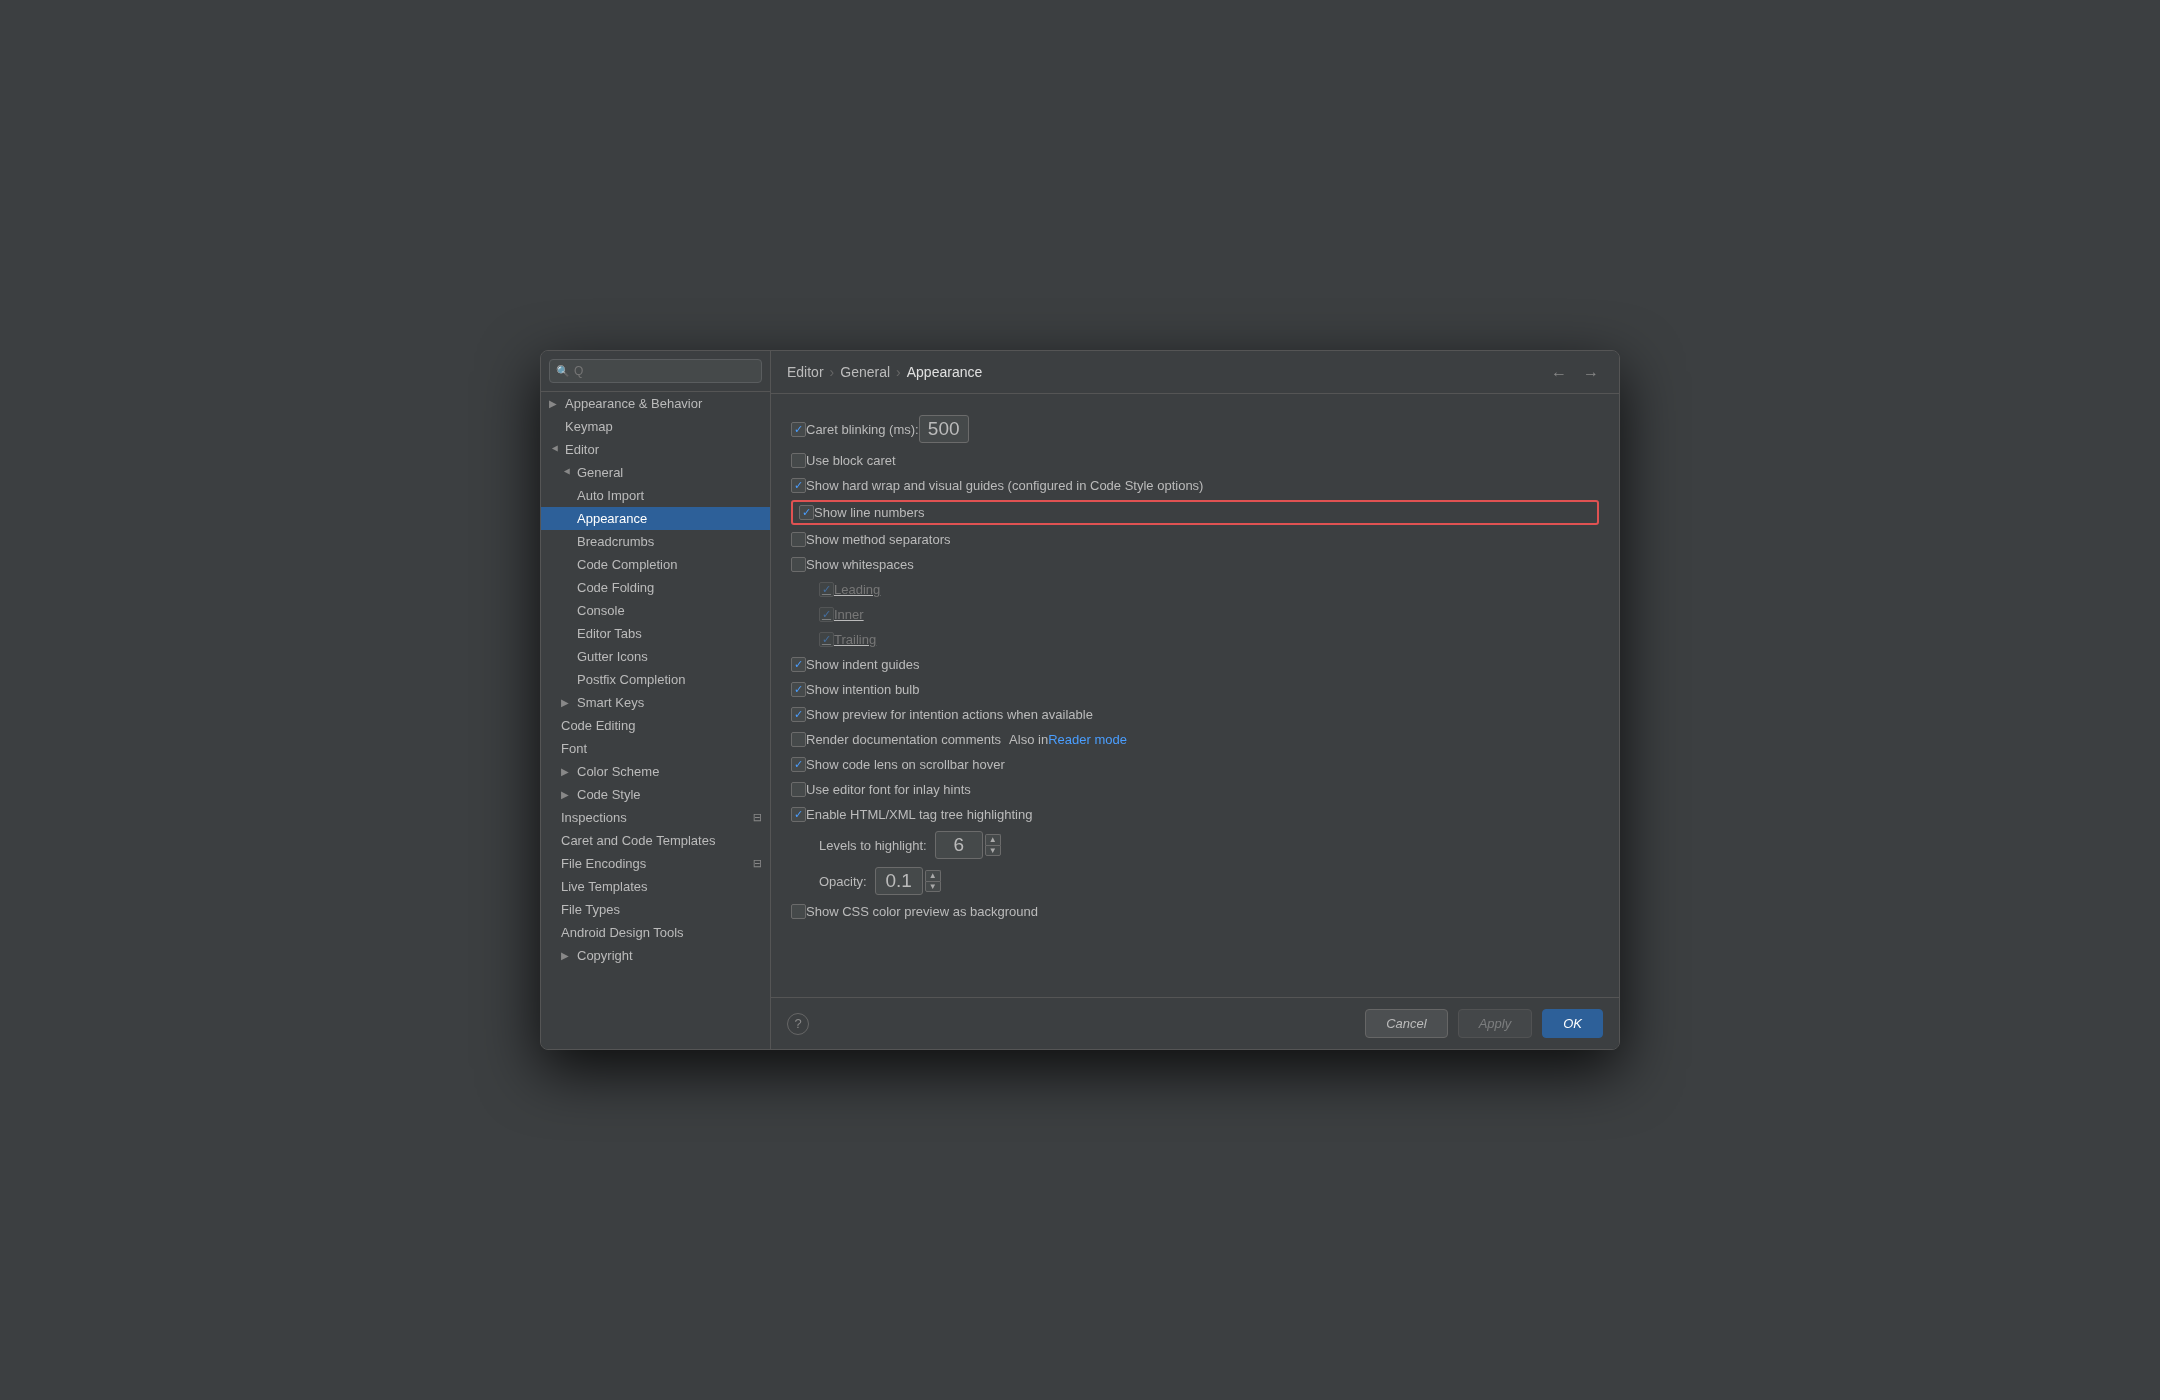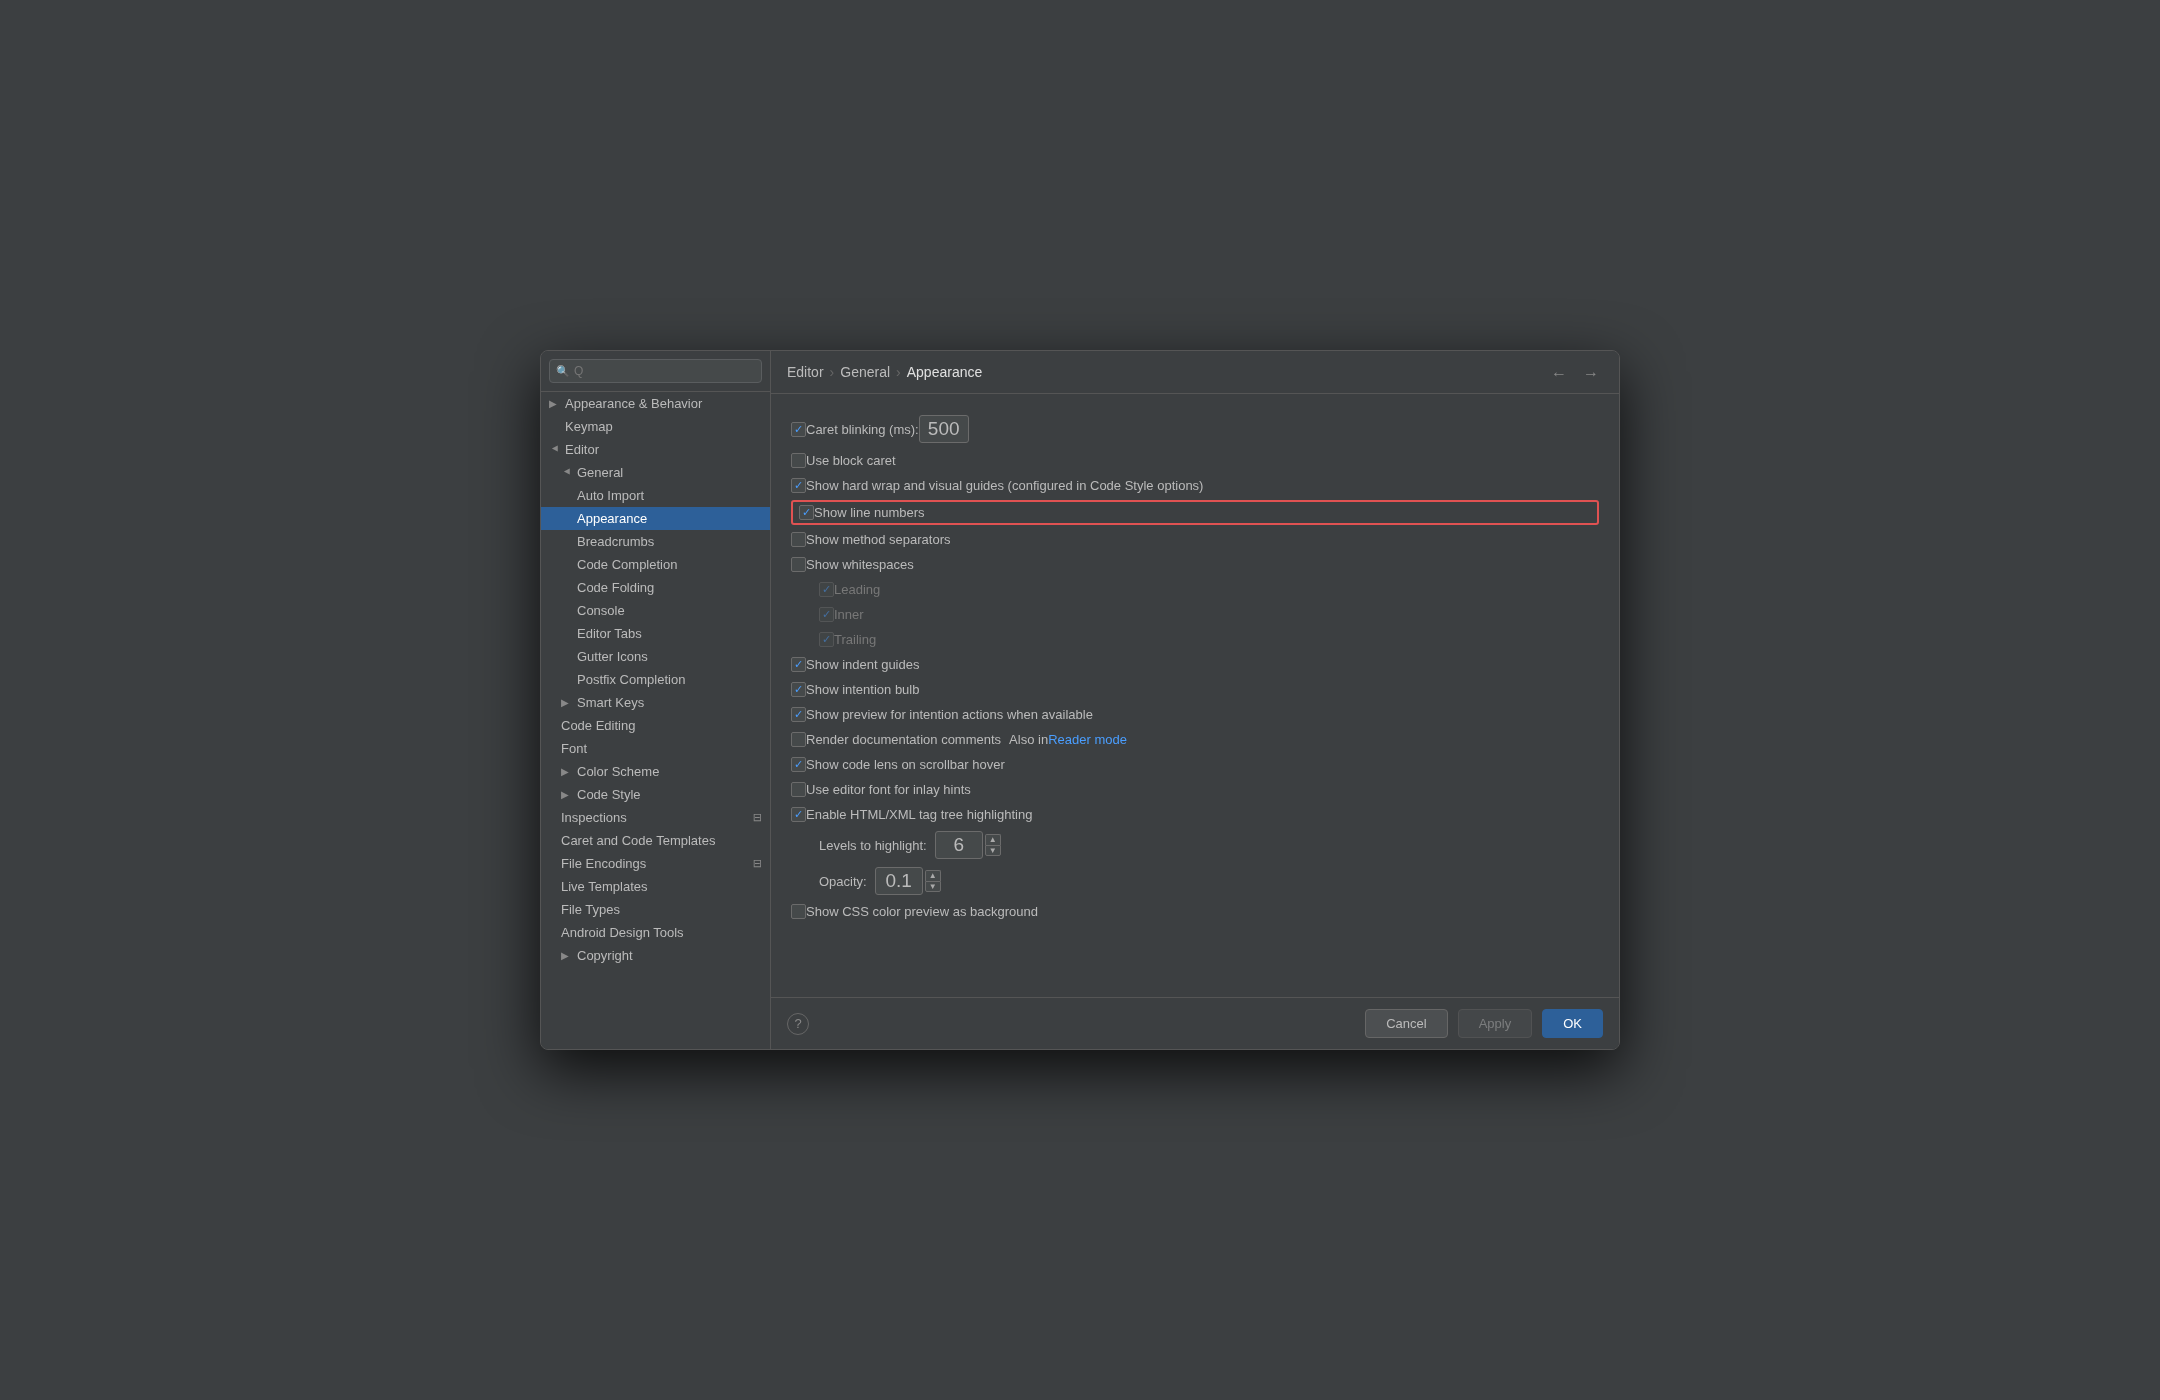--- a/index.html
+++ b/index.html
@@ -155,21 +155,21 @@
     }
     .settings-content::-webkit-scrollbar { width: 6px; }
     .settings-content::-webkit-scrollbar-track { background: #3c3f41; }
     .settings-content::-webkit-scrollbar-thumb { background: #555; border-radius: 3px; }
     .setting-row {
       display: flex;
       align-items: center;
       gap: 0;
       padding: 5px 0;
     }
-    .setting-row.indented { padding-left: 28px; }
+    .setting-row.indented { padding-left: 28px; text-decoration: underline; }
     .setting-row.highlighted {
       border: 2px solid #e05252;
       border-radius: 3px;
       padding: 3px 6px;
       margin: 2px 0;
     }
     .cb {
       width: 15px;
       height: 15px;
       background: #45494a;
@@ -253,20 +253,21 @@
       background: #3c3f41;
     }
     .btn {
       padding: 6px 20px;
       border-radius: 4px;
       font-size: 13px;
       cursor: pointer;
       border: 1px solid #666;
       background: #4c4f51;
       color: #bbbbbb;
+      font-style: italic;
     }
     .btn.primary {
       background: #2d6099;
       border-color: #2d6099;
       color: #ffffff;
     }
     .btn.disabled-btn {
       opacity: 0.5;
       cursor: default;
     }

